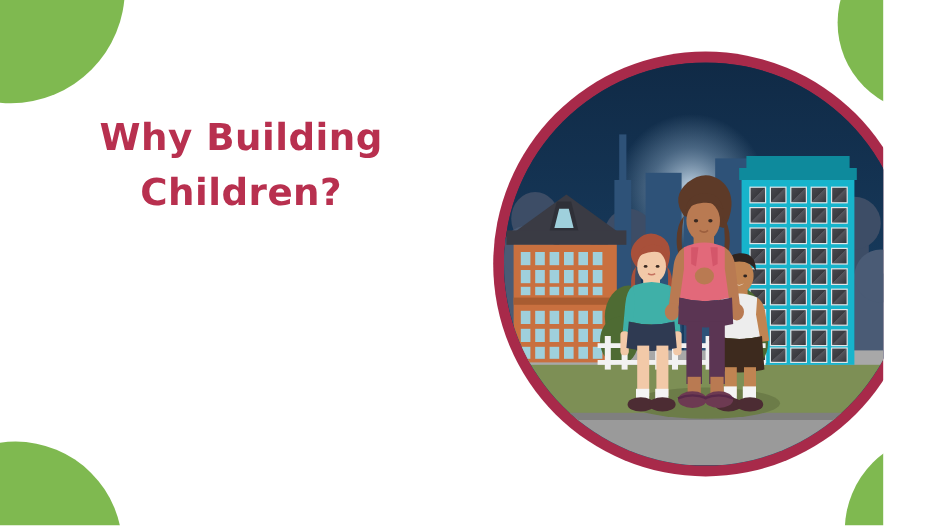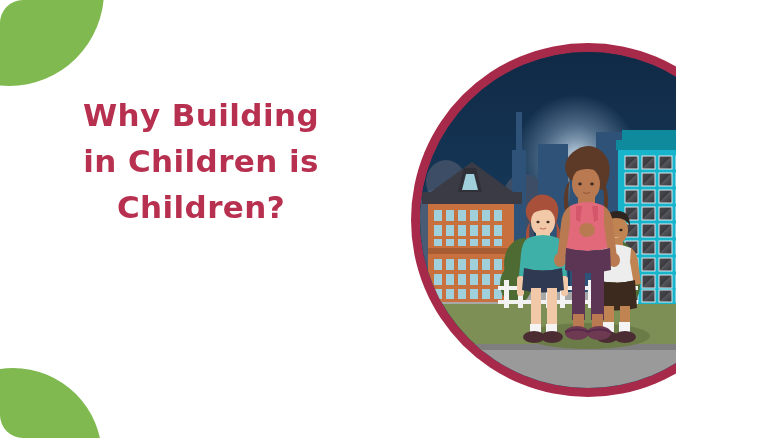--- a/index.html
+++ b/index.html
@@ -8,25 +8,24 @@
   }
   body {
     width: 780px;
     height: 438px;
     background: #ffffff;
     font-family: "DejaVu Sans", sans-serif;
     overflow: hidden;
   }
   #slide {
     position: relative;
-    width: 676px;
+    width: 736px;
     height: 438px;
     background: #ffffff;
     overflow: hidden;
-    border-radius: 23px;
   }
 
   
   .blob {
     position: absolute;
     border-radius: 50%;
     background: #7fb950;
   }
   #blob-tl { left: -86px;  top: -104px; width: 190px; height: 190px; }
   #blob-tr { left: 698px;  top: -56px;  width: 150px; height: 150px; }
@@ -76,21 +75,20 @@
 
 <div id="slide">
 
   <div class="blob" id="blob-tl"></div>
   <div class="blob" id="blob-tr"></div>
   <div class="blob" id="blob-bl"></div>
   <div class="blob" id="blob-br"></div>
 
   <div id="headline">
     <span class="ln">Why Building</span>
-    <span class="ln">in Children is</span>
     <span class="ln">Children?</span>
   </div>
 
   <div id="art-ring">
     <div id="art-clip">
       <svg id="art-svg" viewBox="0 0 336 336" preserveAspectRatio="xMidYMid slice">
         <defs>
           <linearGradient id="skyGrad" x1="0" y1="0" x2="0" y2="1">
             <stop offset="0" stop-color="#102a46"></stop>
             <stop offset="0.55" stop-color="#173a5c"></stop>

